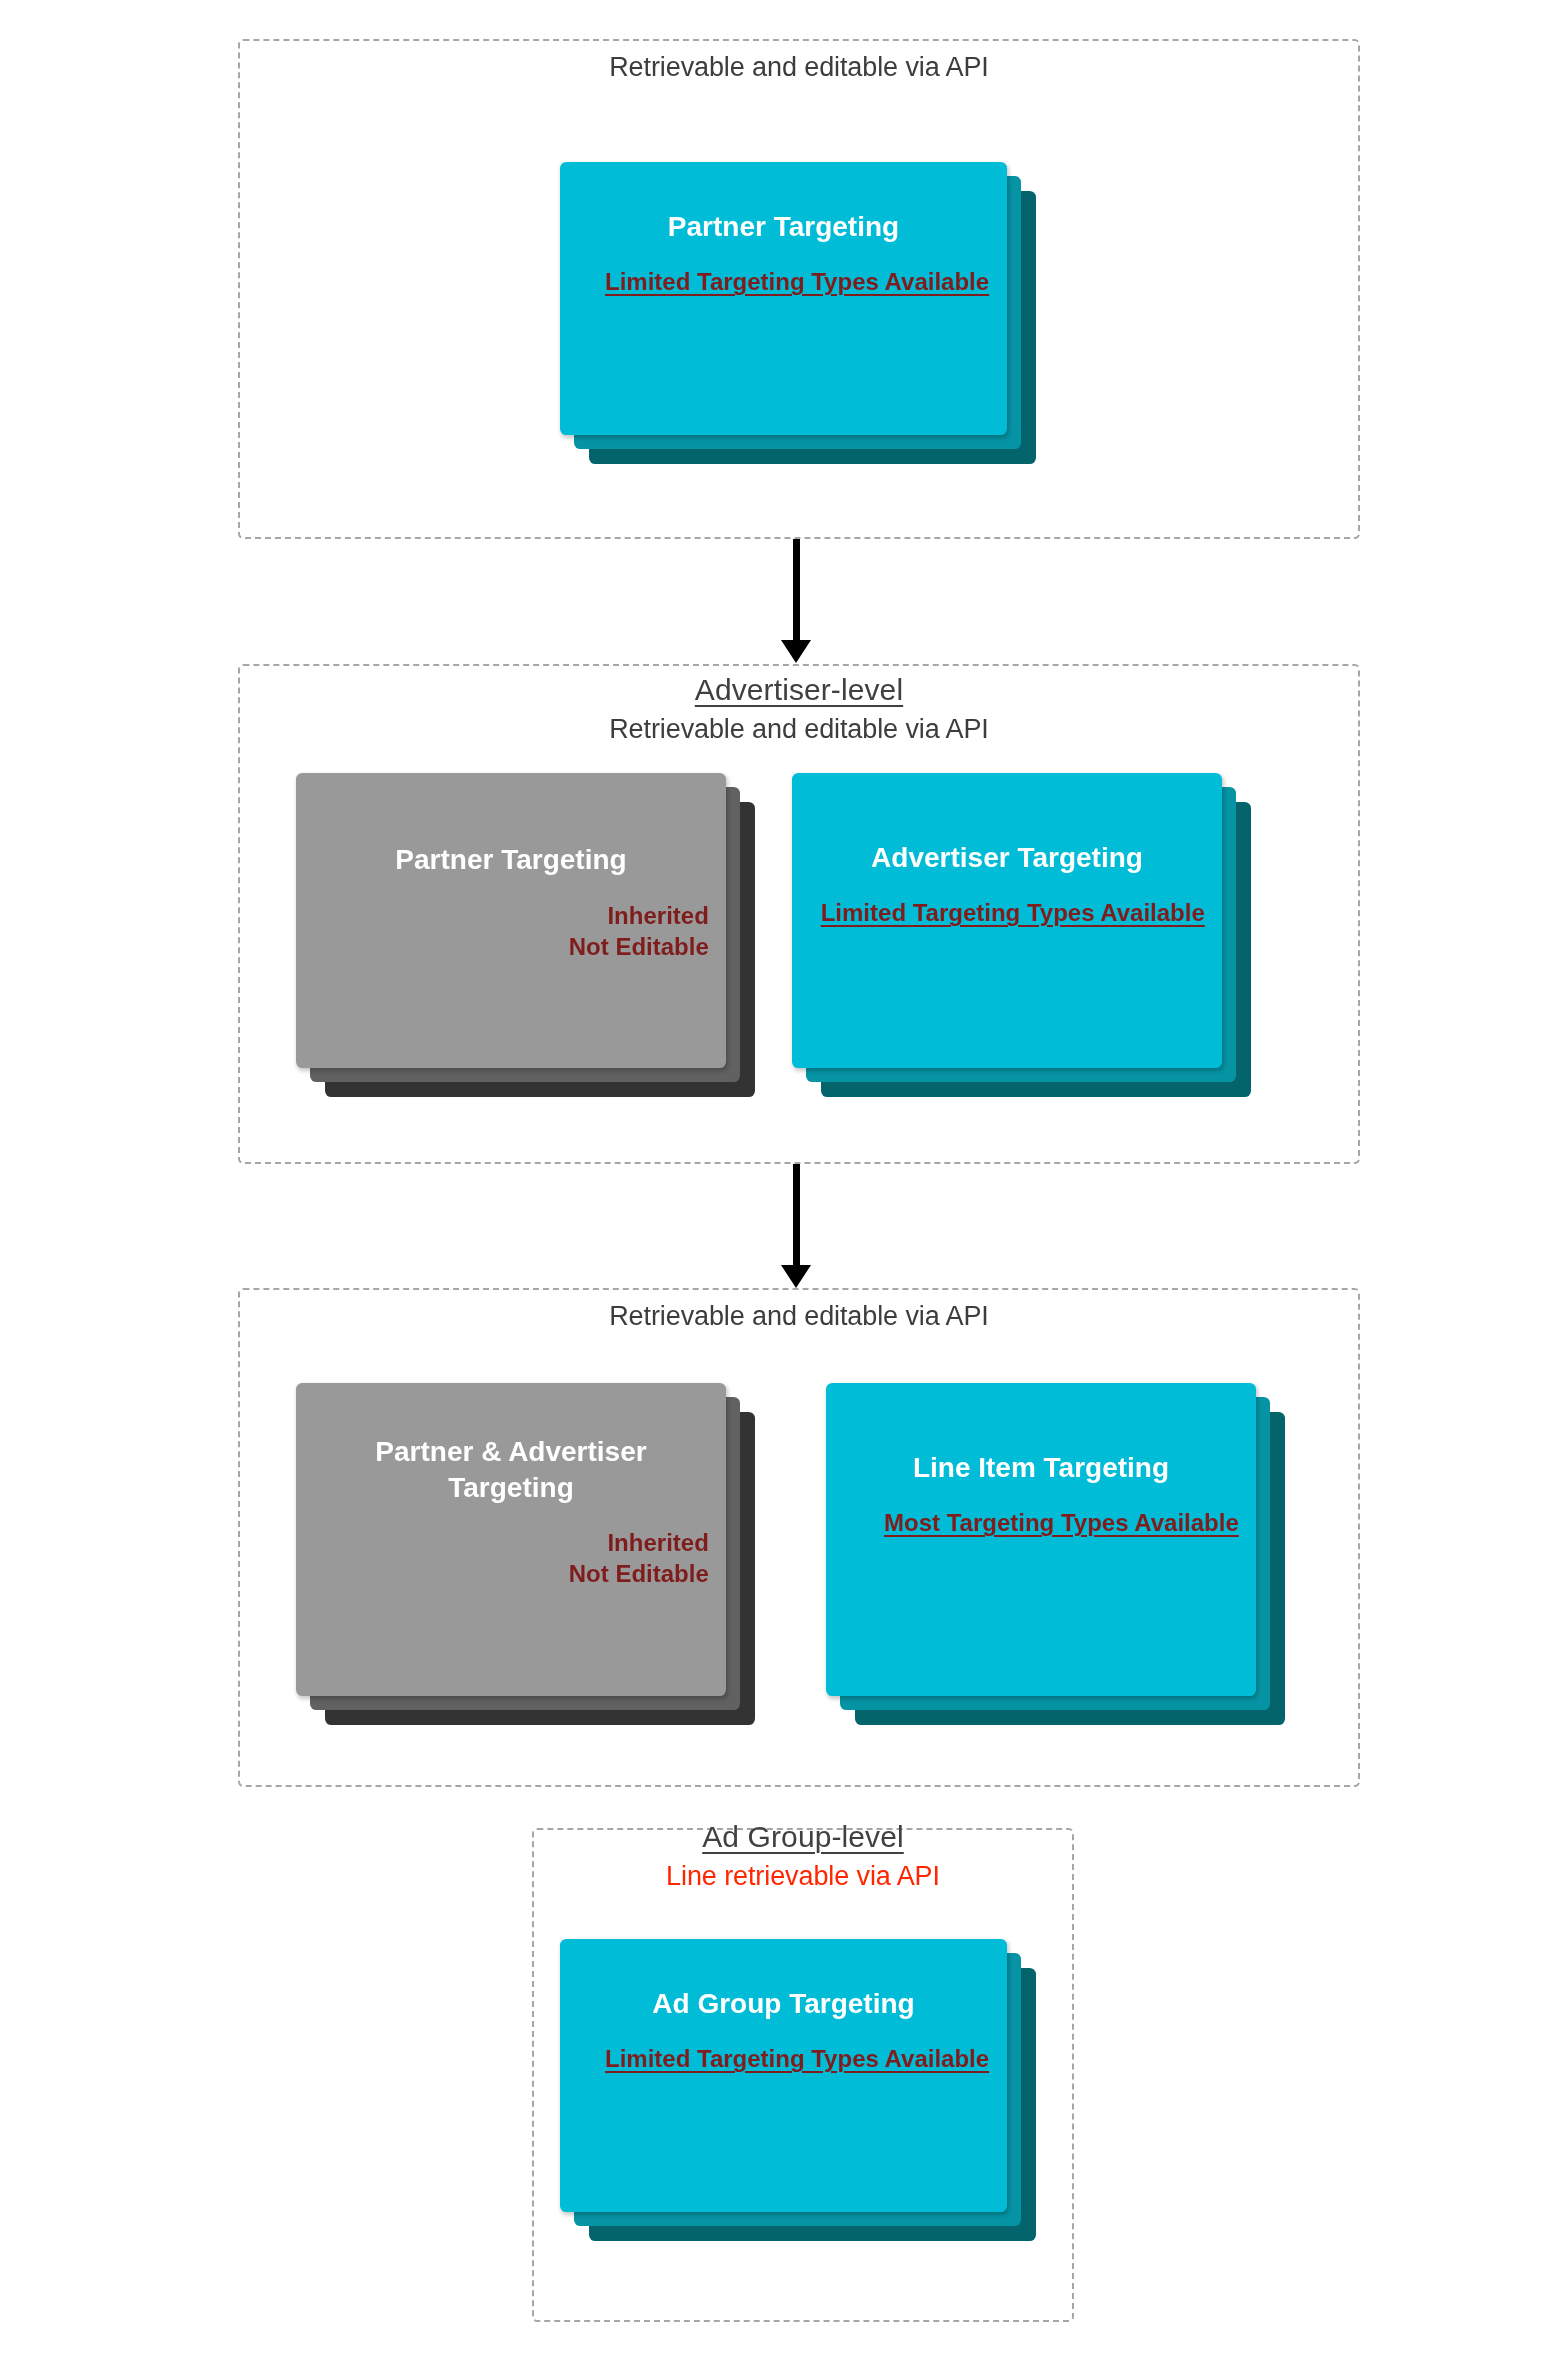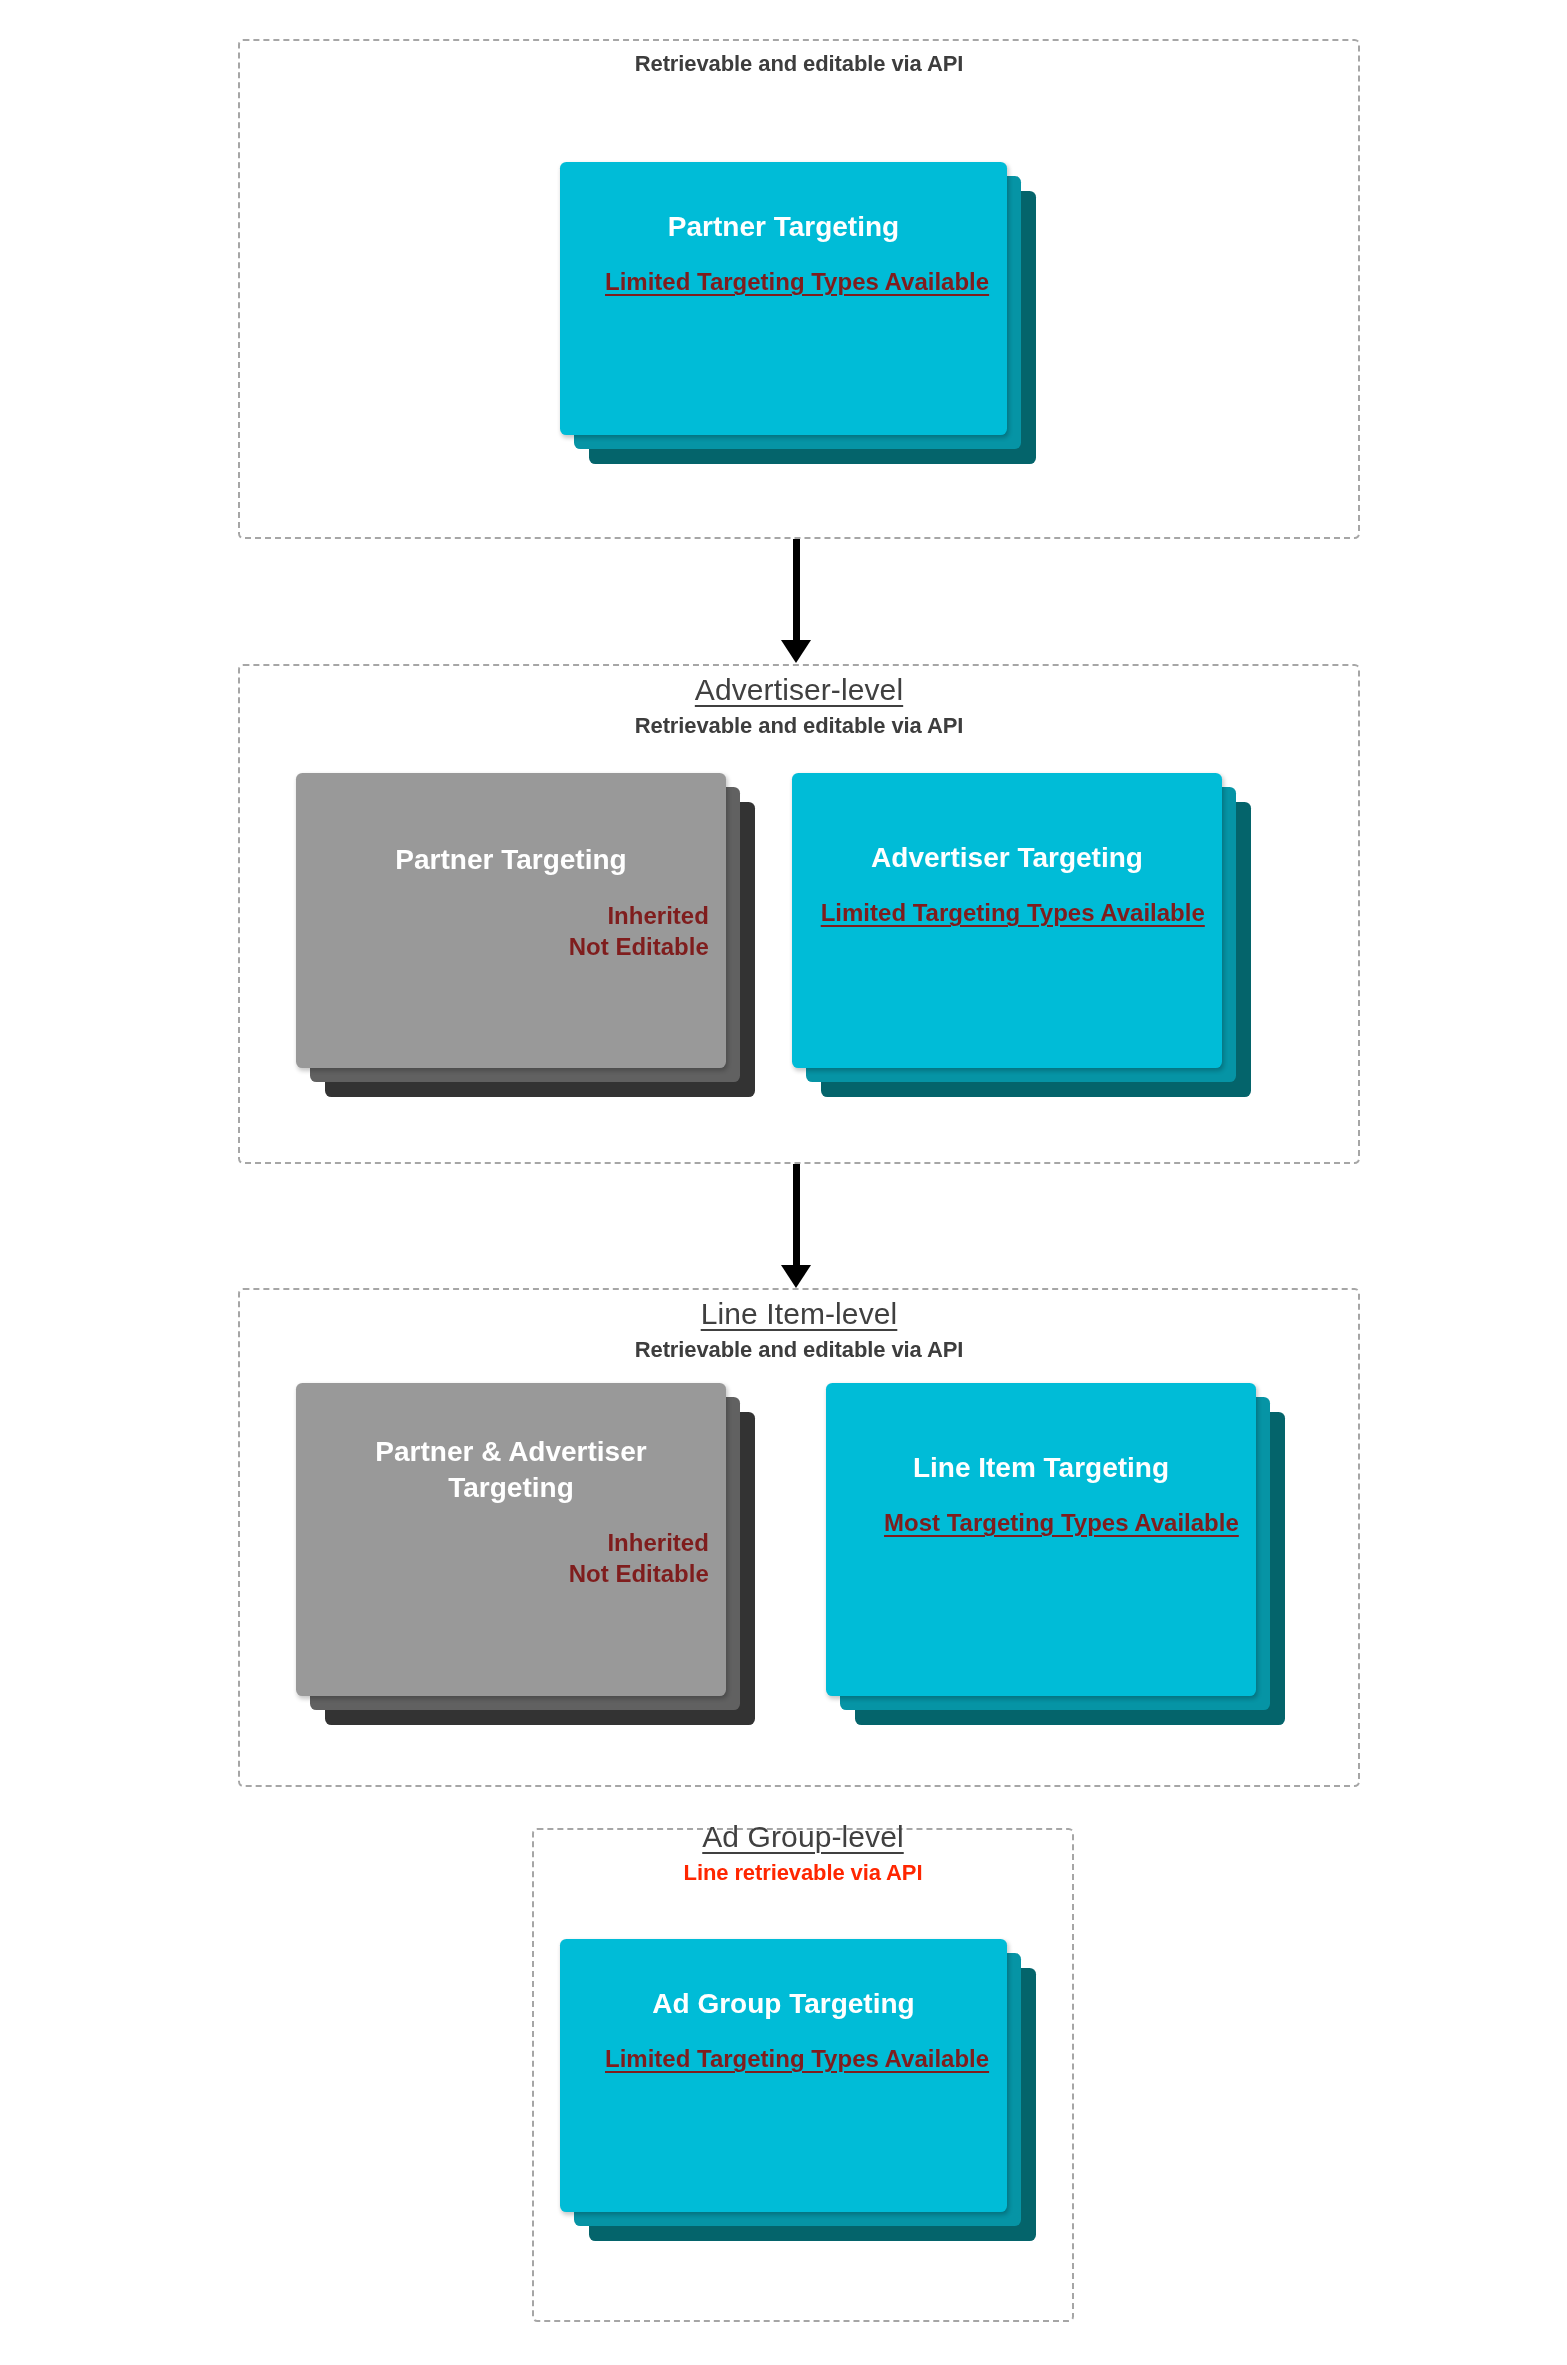--- a/index.html
+++ b/index.html
@@ -42,22 +42,22 @@
     font-size: 30px;
     font-weight: 400;
     color: #404040;
     text-decoration: underline;
     text-underline-offset: 4.5px;
     text-decoration-thickness: 1.8px;
     letter-spacing: 0.1px;
   }
   .level-api {
     display: block;
-    font-size: 22px;
-    font-weight: 700;
+    font-size: 27px;
+    font-weight: 400;
     color: #3d3d3d;
     margin-top: 3.6px;
     letter-spacing: -0.1px;
   }
   .level-api.red {
     color: #ff2600;
   }
 
   
   .card-stack {
@@ -191,21 +191,20 @@
   </div>
 
   <div class="arrow" style="left:793px; top:1164px; height:124px;">
     <div class="shaft" style="height:101px;"></div>
     <div class="head" style="top:101px;"></div>
   </div>
 
   <div class="level-box" style="left:238px; top:1288px; width:1122px; height:499px;"></div>
 
   <div class="level-heading" style="left:238px; width:1122px; top:1295px;">
-    <span class="level-name">Line Item-level</span>
     <span class="level-api">Retrievable and editable via API</span>
   </div>
 
   <div class="card-stack gray" style="left:296px; top:1383px; width:430px; height:313px;">
     <div class="card-layer layer-back" style="width:430px; height:313px;"></div>
     <div class="card-layer layer-mid" style="width:430px; height:313px;"></div>
     <div class="card-layer layer-front" style="width:430px; height:313px; padding-top:51px;">
       <div class="card-title" style="width:78%;">Partner &amp; Advertiser Targeting</div>
       <div class="card-sub" style="margin-top:21.4px; white-space:pre-line;">Inherited
 Not Editable</div>

